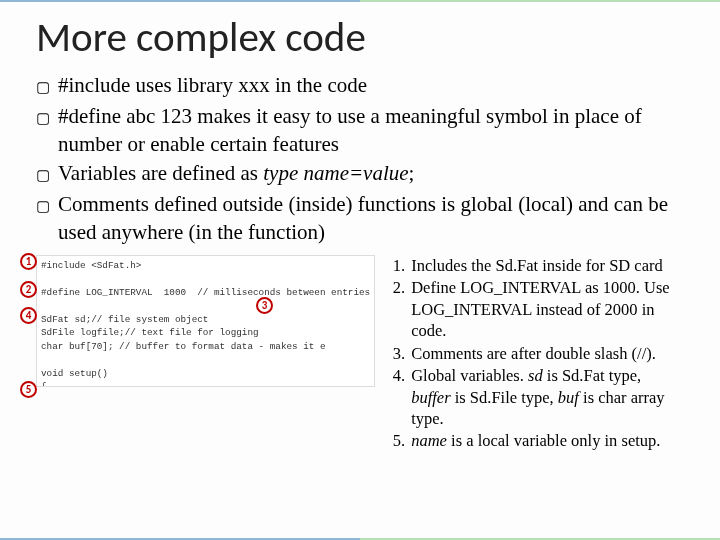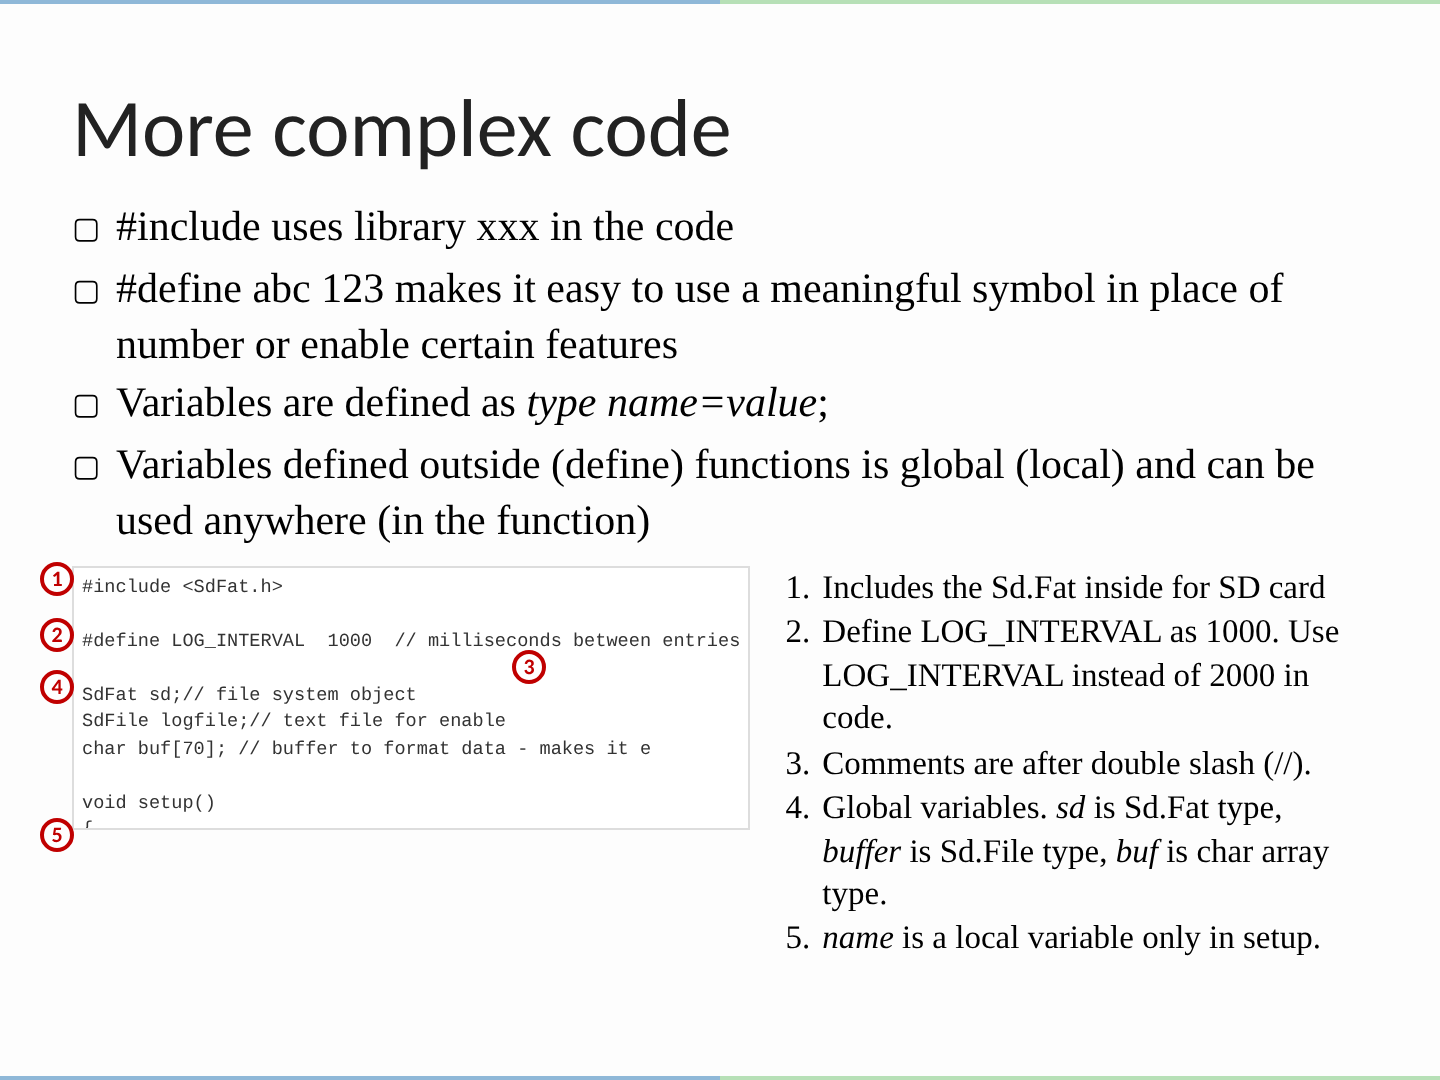--- a/index.html
+++ b/index.html
@@ -18,21 +18,21 @@
   }
   .deco-top {
     top: 0;
     background: linear-gradient(to right, #8fb8d8 0%, #8fb8d8 50%, #b7e0b7 50%, #b7e0b7 100%);
   }
   .deco-bottom {
     bottom: 0;
     background: linear-gradient(to right, #8fb8d8 0%, #8fb8d8 50%, #b7e0b7 50%, #b7e0b7 100%);
   }
   .slide {
-    padding: 40px 36px 10px 36px;
+    padding: 12px 36px 10px 36px;
   }
   h1 {
     font-family: Calibri, 'Segoe UI', Arial, sans-serif;
     font-weight: 400;
     font-size: 41px;
     color: #222;
     letter-spacing: 0px;
     margin-bottom: 10px;
   }
   .bullets {
@@ -127,32 +127,32 @@
     <div class="row">
       <div class="sq" style="color: rgb(0, 0, 0); font-size: 15px;">▢</div>
       <div class="txt">#define abc 123 makes it easy to use a meaningful symbol in place of number or enable certain features</div>
     </div>
     <div class="row">
       <div class="sq" style="color: rgb(0, 0, 0); font-size: 15px;">▢</div>
       <div class="txt">Variables are defined as <em>type name=value</em>;</div>
     </div>
     <div class="row">
       <div class="sq" style="color: rgb(0, 0, 0); font-size: 15px;">▢</div>
-      <div class="txt">Variables defined outside (define) functions is global (local) and can be used anywhere (in the function)</div>
+      <div class="txt">Comments defined outside (inside) functions is global (local) and can be used anywhere (in the function)</div>
     </div>
   </div>
 
   <div class="lower">
     <div class="codecol">
       <div class="codebox"><span>#include &lt;SdFat.h&gt;</span>
 <span></span>
 <span>#define LOG_INTERVAL  1000  // milliseconds between entries</span>
 <span></span>
 <span>SdFat sd;// file system object</span>
-<span>SdFile logfile;// text file for enable</span>
+<span>SdFile logfile;// text file for logging</span>
 <span>char buf[70]; // buffer to format data - makes it e</span>
 <span></span>
 <span>void setup()</span>
 <span>{</span>
 </div>
 
       <div class="marker" style="left:-16px; top:-2px;">1</div>
       <div class="marker" style="left:-16px; top:26px;">2</div>
       <div class="marker" style="left:220px; top:42px;">3</div>
       <div class="marker" style="left:-16px; top:52px;">4</div>

